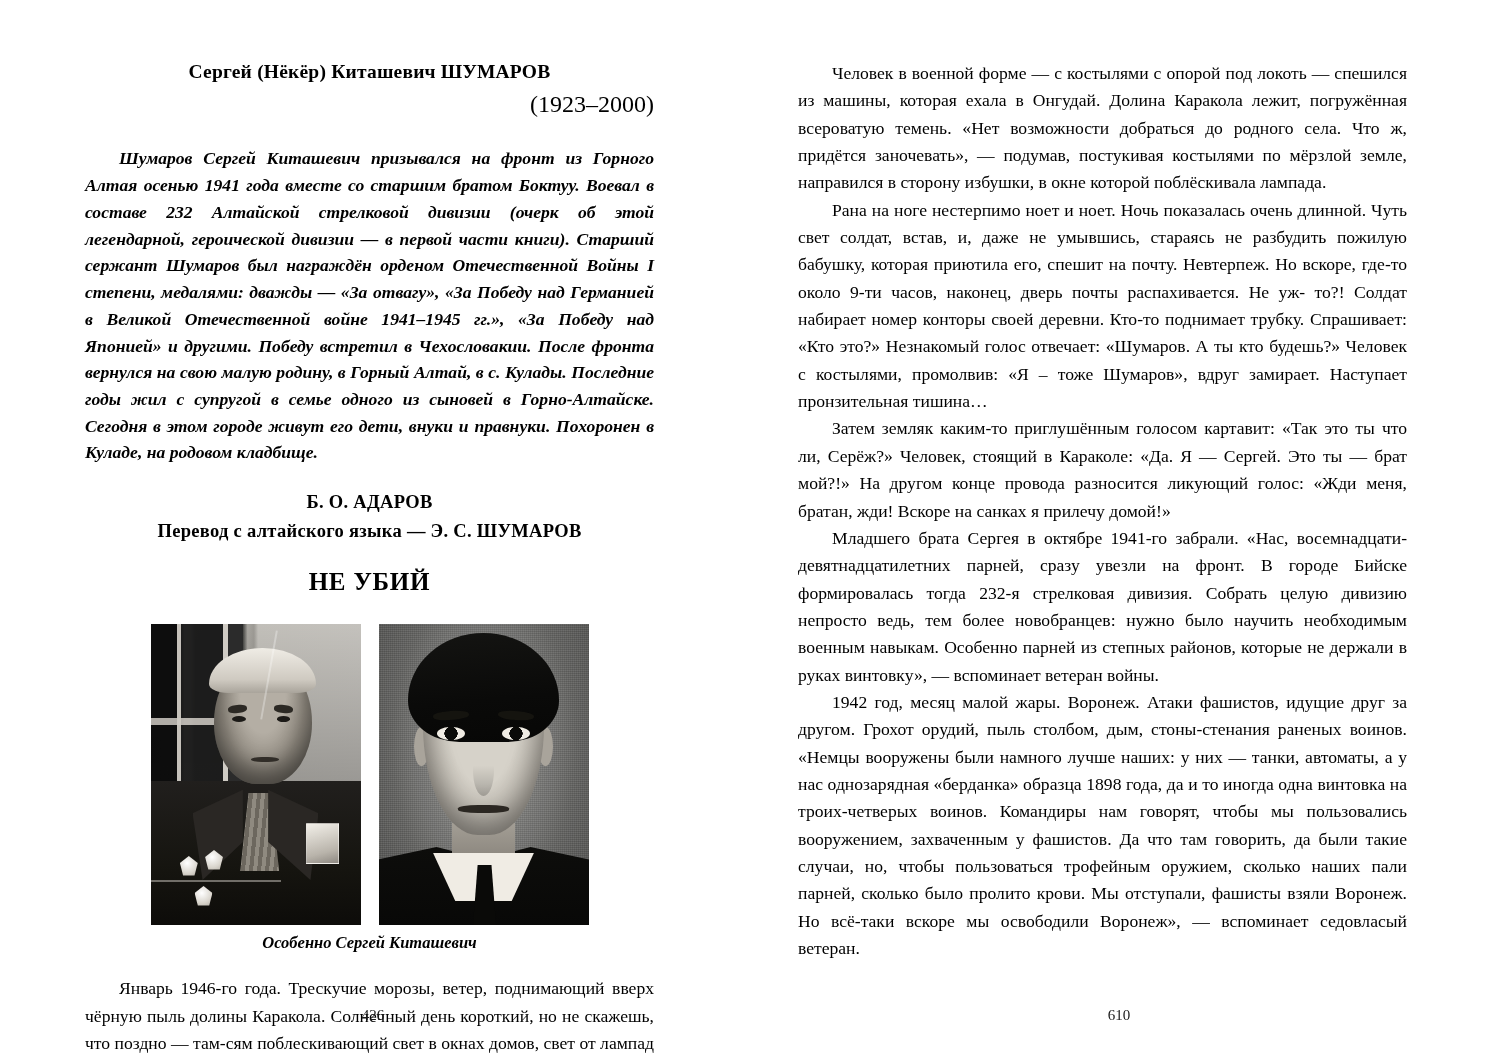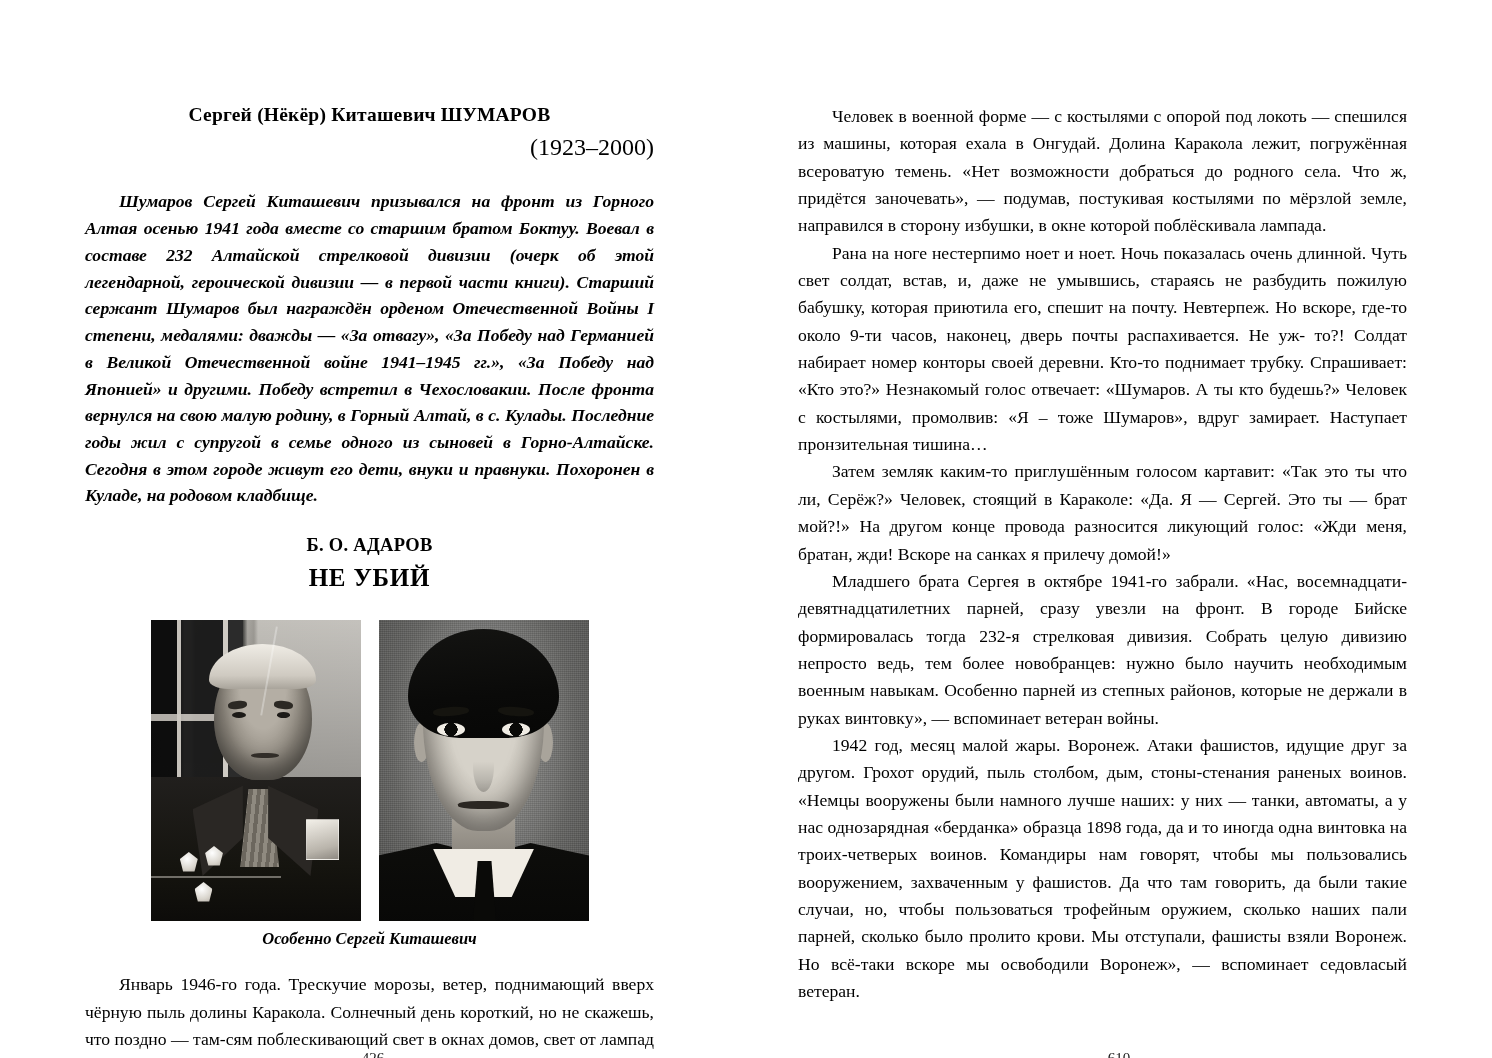--- a/index.html
+++ b/index.html
@@ -16,21 +16,20 @@
     overflow: hidden;
     position: relative;
   }
 
   .spread {
     position: relative;
     width: 1492px;
     height: 786px;
     display: flex;
     box-sizing: border-box;
-    margin-top: 43px;
   }
 
   .page {
     position: relative;
     box-sizing: border-box;
     height: 1058px;
   }
   .page-left  { width: 746px; padding: 60px 92px 0 85px; }
   .page-right { width: 746px; padding: 60px 85px 0 52px; }
 
@@ -317,20 +316,21 @@
 <div class="spread">
 
   <div class="page page-left">
 
     <h1 class="title-main">Сергей (Нёкёр) Киташевич ШУМАРОВ</h1>
     <div class="title-years">(1923–2000)</div>
 
     <p class="lead">Шумаров Сергей Киташевич призывался на фронт из Горного Алтая осенью 1941 года вместе со старшим братом Боктуу. Воевал в составе 232 Алтайской стрелковой дивизии (очерк об этой легендарной, героической дивизии — в первой части книги). Старший сержант Шумаров был награждён орденом Отечественной Войны I степени, медалями: дважды — «За отвагу», «За Победу над Германией в Великой Отечественной войне 1941–1945 гг.», «За Победу над Японией» и другими. Победу встретил в Чехословакии. После фронта вернулся на свою малую родину, в Горный Алтай, в с. Кулады. Последние годы жил с супругой в семье одного из сыновей в Горно-Алтайске. Сегодня в этом городе живут его дети, внуки и правнуки. Похоронен в Куладе, на родовом кладбище.</p>
 
     <div class="author">Б. О. АДАРОВ</div>
+    <div class="translator">Перевод с алтайского языка — Э. С. ШУМАРОВ</div>
     <div class="story-title">НЕ УБИЙ</div>
 
     <div class="photo-row">
 
       <div class="photo ph-old">
         <div class="windowpane"></div>
         <div class="torso"></div>
         <div class="shirt"></div>
         <div class="lapel-l"></div>
         <div class="lapel-r"></div>

